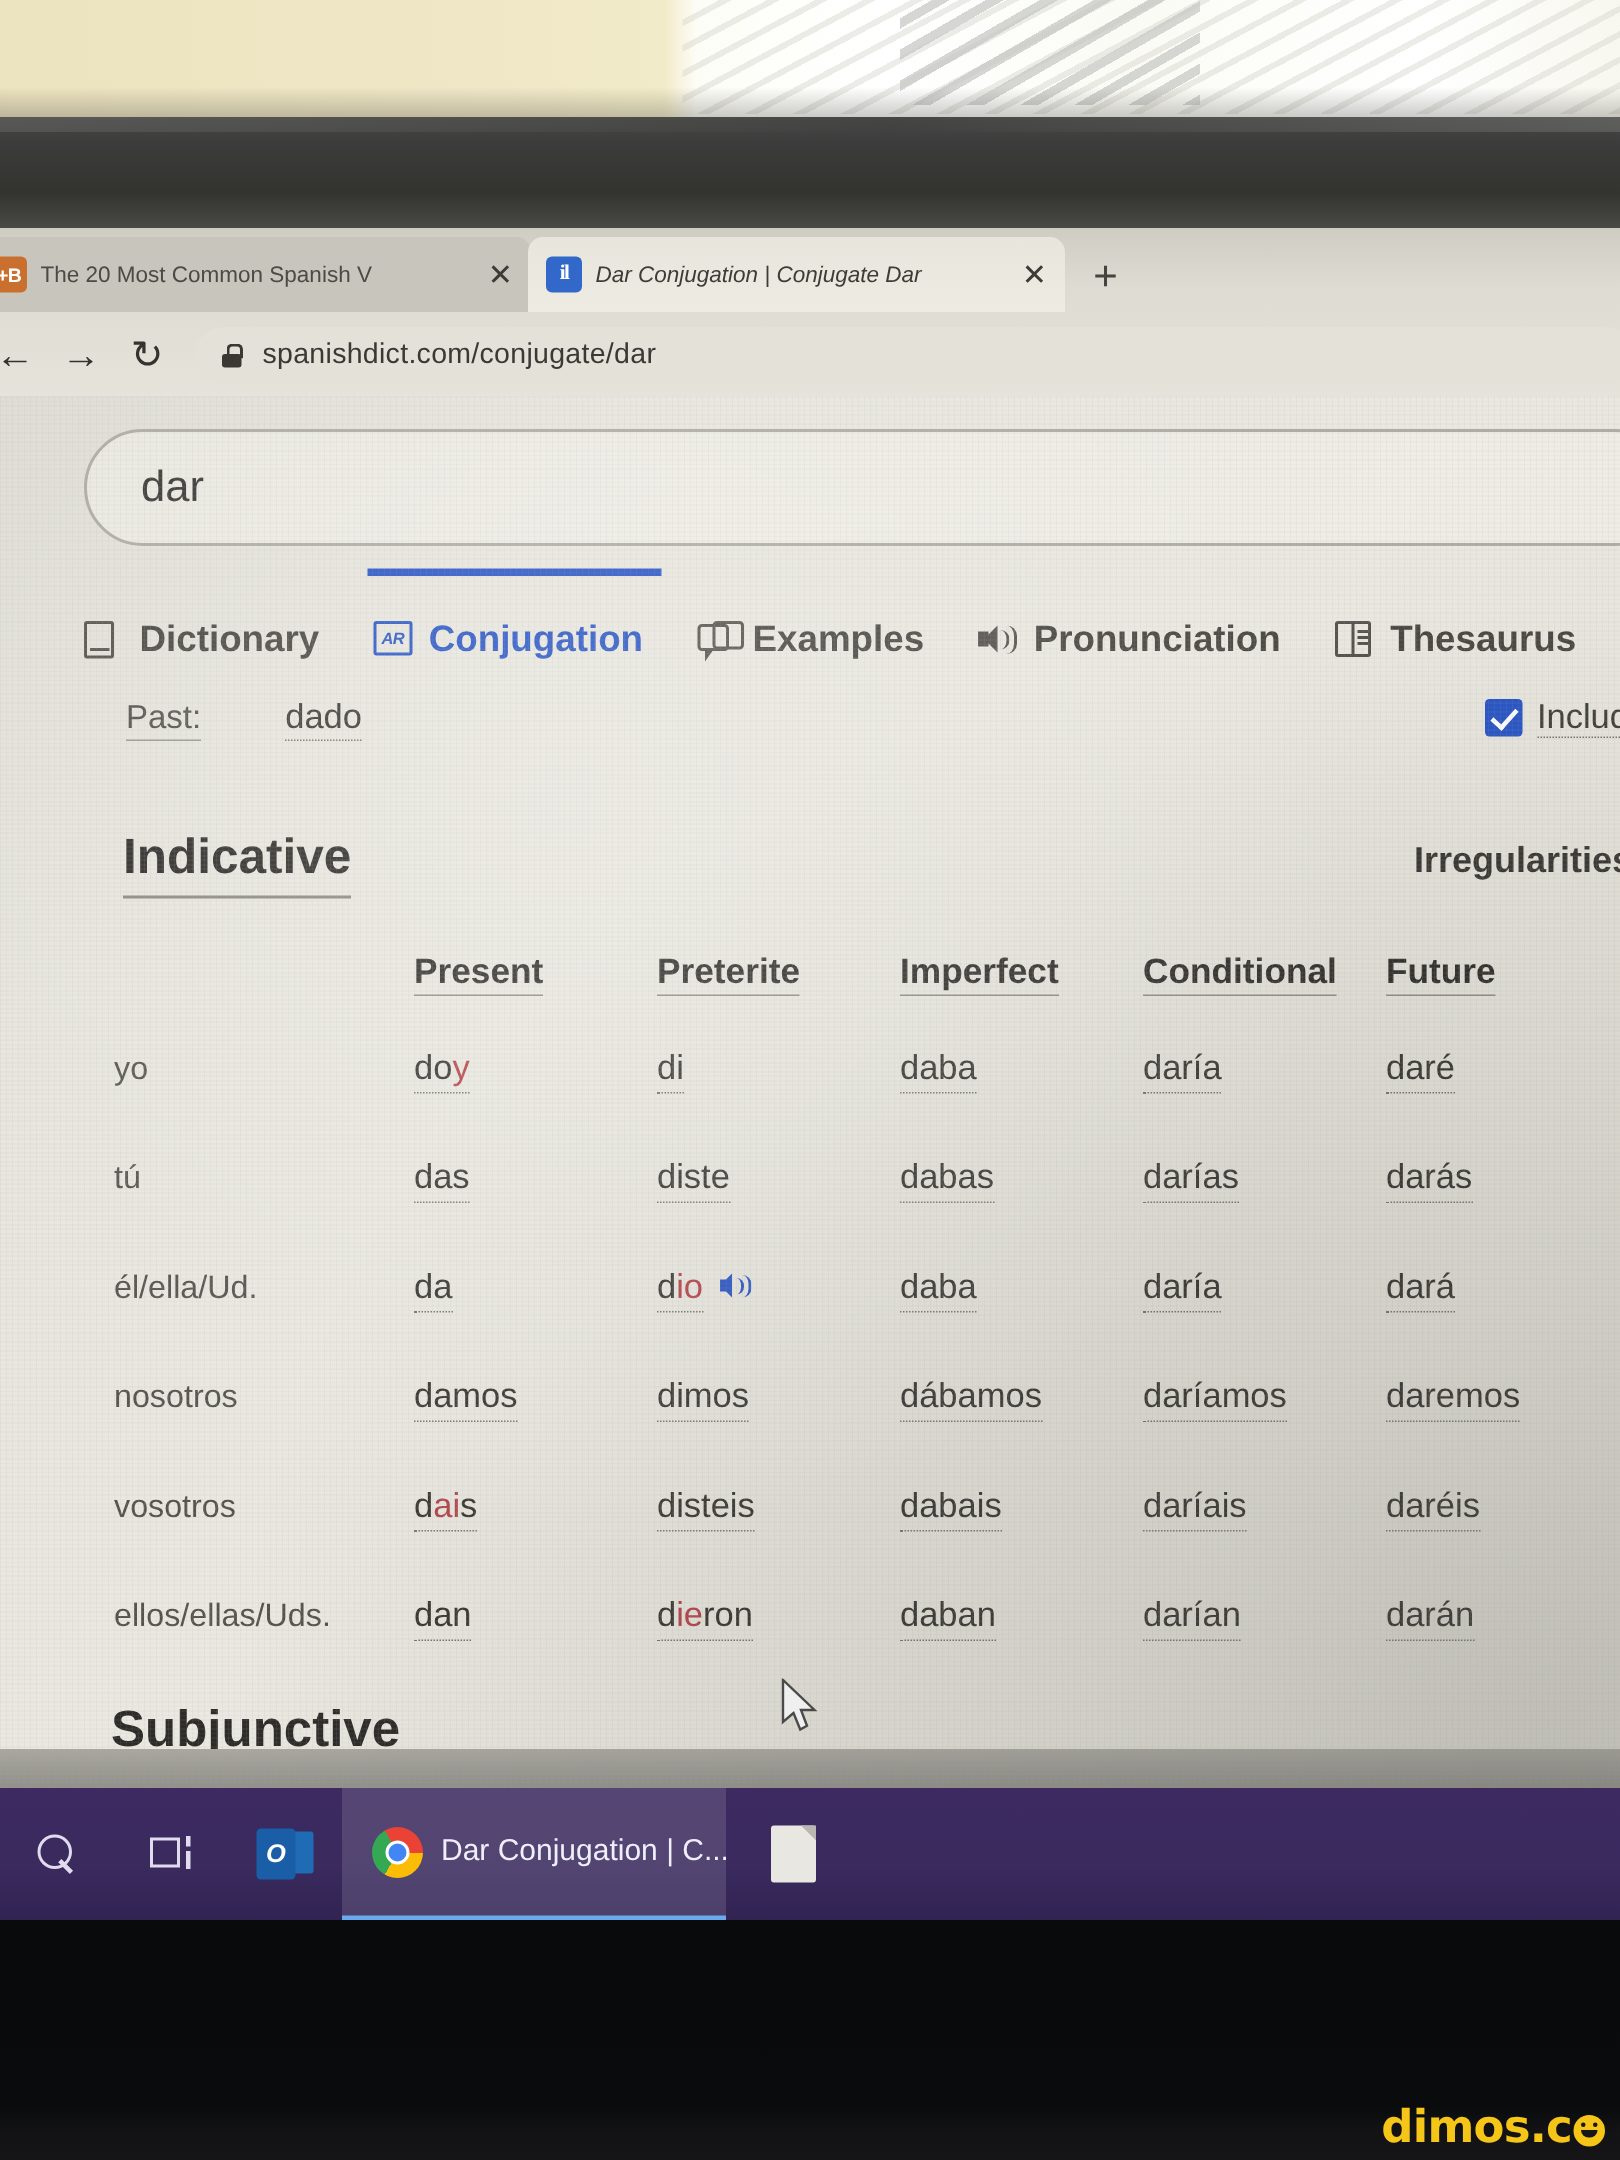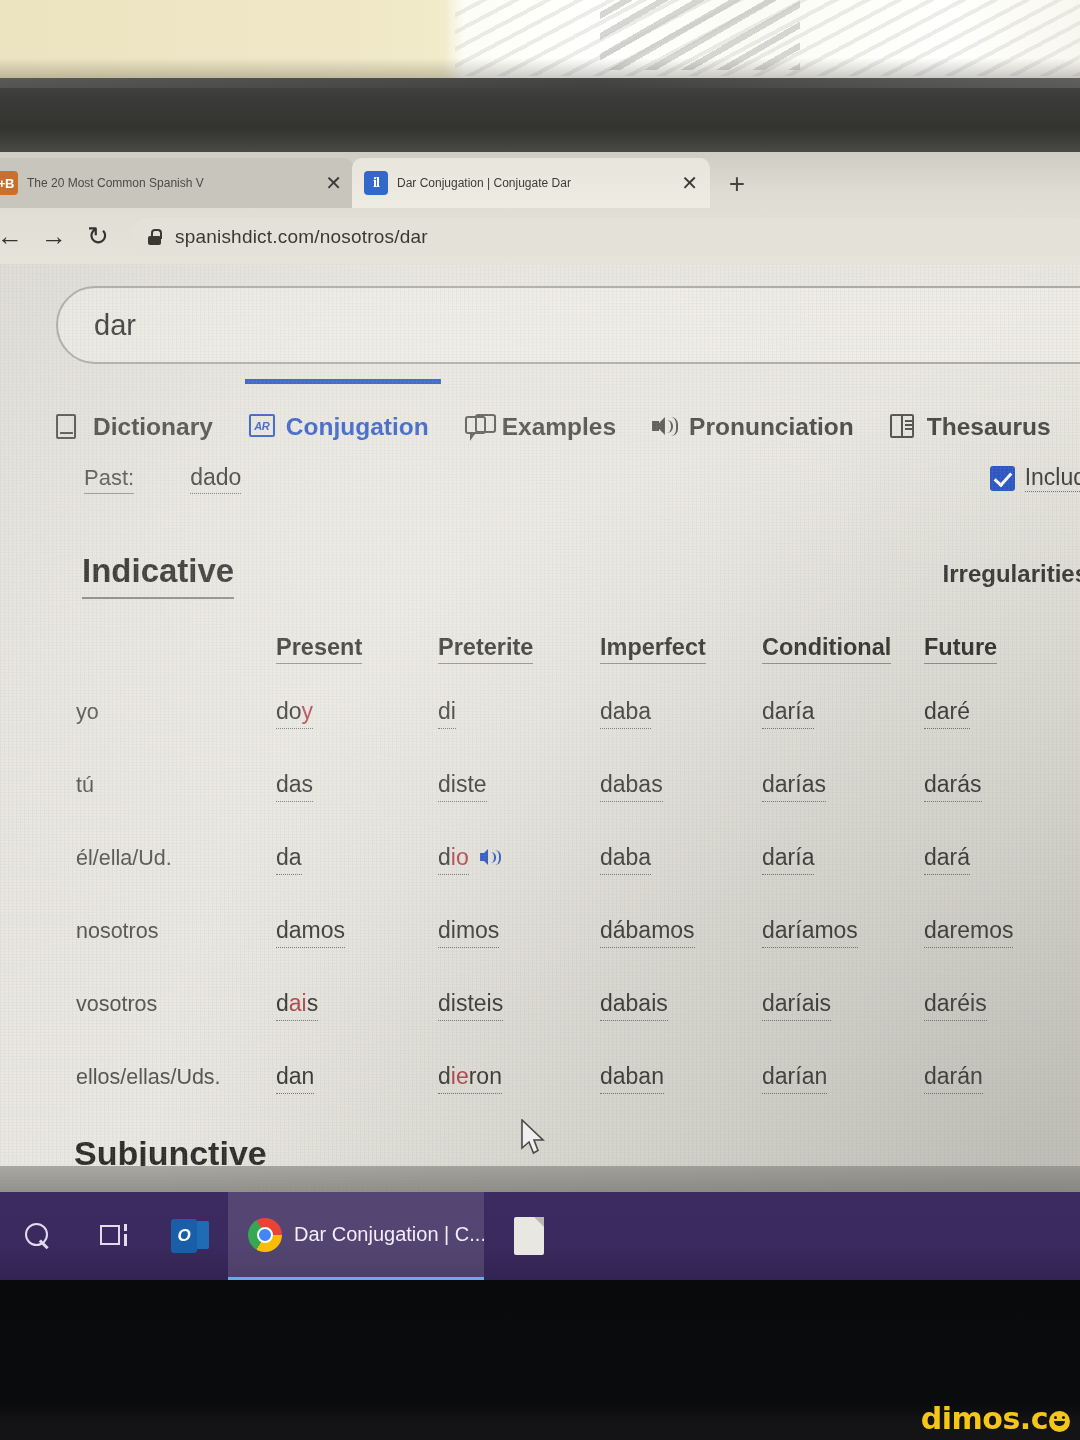--- a/index.html
+++ b/index.html
@@ -66,26 +66,26 @@
   .tab.active   { left:352px; width:358px;
                   background:linear-gradient(to bottom,#e8e5dc,#eeebe3); }
   .tab-favicon {
     width:24px; height:24px; border-radius:4px; flex:none;
     display:flex; align-items:center; justify-content:center;
     font-size:12px; font-weight:bold; color:#fff;
   }
   .fav-orange { background:#c9702f; font-size:13px; letter-spacing:-.5px; }
   .fav-blue   { background:#3268c9; font-size:14px; letter-spacing:-1px; font-family:"Liberation Serif",serif;}
   .tab-title {
-    font-size:12px; color:#4c4a46; white-space:nowrap;
+    font-size:15px; color:#4c4a46; white-space:nowrap;
     overflow:hidden; flex:1;
     -webkit-mask-image:linear-gradient(to right,#000 86%,transparent 100%);
             mask-image:linear-gradient(to right,#000 86%,transparent 100%);
   }
-  .tab.active .tab-title { color:#3e3c38; }
+  .tab.active .tab-title { color:#3e3c38;font-style:italic; }
   .tab-close { font-size:20px; color:#3d3b37; flex:none; font-weight:300; }
   .newtab {
     position:absolute; left:722px; top:18px; width:30px; height:30px;
     font-size:28px; line-height:28px; color:#46443f; text-align:center; font-weight:300;
   }
 
   .toolbar { position:absolute; left:0; top:56px; width:1080px; height:56px; display:flex; align-items:center; }
   .nav-ico { width:44px; height:44px; display:flex; align-items:center; justify-content:center;
              color:#35332f; font-size:26px; flex:none; }
   .omnibox {
@@ -277,21 +277,21 @@
 
       <div class="newtab">+</div>
     </div>
 
     <div class="toolbar">
       <div class="nav-ico" style="margin-left:-12px">←</div>
       <div class="nav-ico">→</div>
       <div class="nav-ico">↻</div>
       <div class="omnibox">
         <div class="lock"></div>
-        <div class="url">spanishdict.com/nosotros/dar</div>
+        <div class="url">spanishdict.com/conjugate/dar</div>
       </div>
     </div>
   </div>
 
   <div class="viewport">
 
     <div class="searchwrap">
       <div class="searchval" placeholder="Enter a word">dar</div>
 
     </div>

